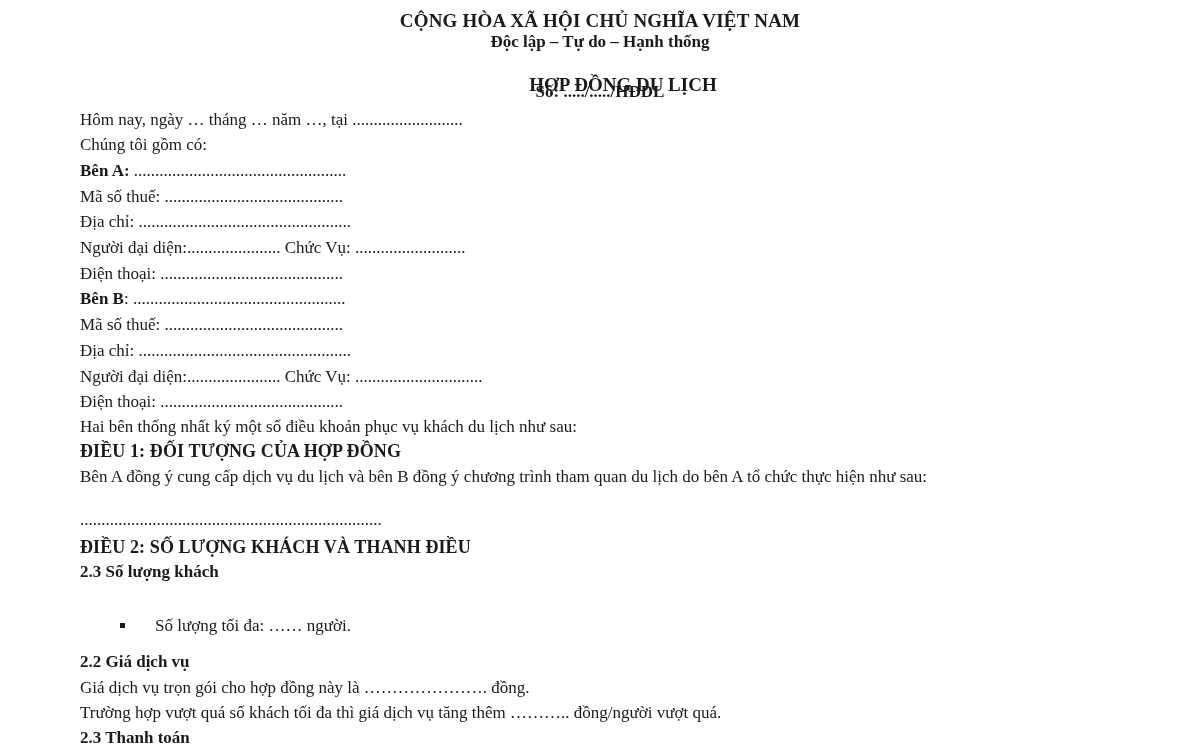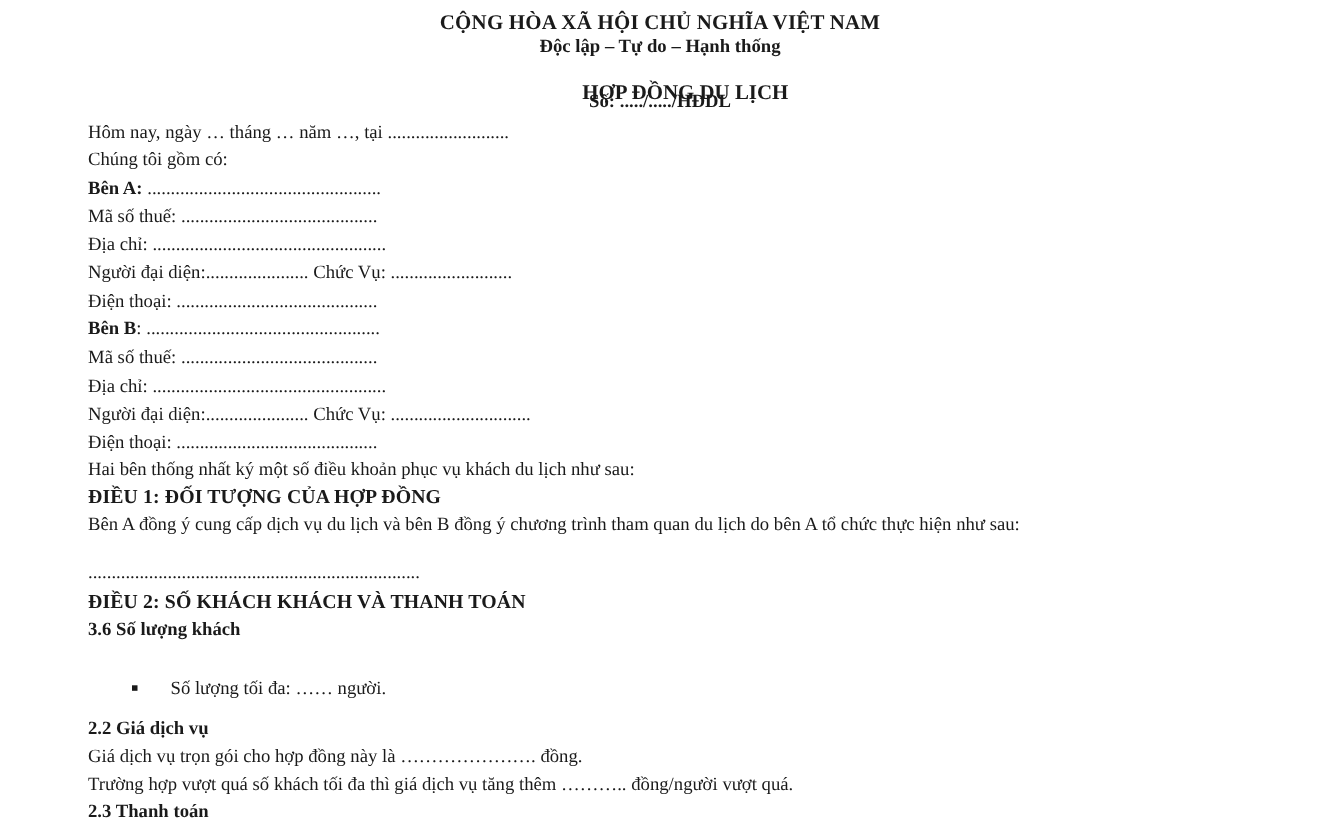--- a/index.html
+++ b/index.html
@@ -105,22 +105,22 @@
   <div class="line" style="top:341px">Địa chỉ: ..................................................</div>
   <div class="line" style="top:367px">Người đại diện:...................... Chức Vụ: ..............................</div>
   <div class="line" style="top:392px">Điện thoại: ...........................................</div>
 
   <div class="line" style="top:417px">Hai bên thống nhất ký một số điều khoản phục vụ khách du lịch như sau:</div>
 
   <div class="line h-article" style="top:441px">ĐIỀU 1: ĐỐI TƯỢNG CỦA HỢP ĐỒNG</div>
   <div class="para" style="top:467px">Bên A đồng ý cung cấp dịch vụ du lịch và bên B đồng ý chương trình tham quan du lịch do bên A tổ chức thực hiện như sau:</div>
   <div class="line" style="top:510px">.......................................................................</div>
 
-  <div class="line h-article" style="top:537px">ĐIỀU 2: SỐ KHÁCH KHÁCH VÀ THANH TOÁN</div>
-  <div class="line h-sub" style="top:562px">3.6 Số lượng khách</div>
+  <div class="line h-article" style="top:537px">ĐIỀU 2: SỐ LƯỢNG KHÁCH VÀ THANH ĐIỀU</div>
+  <div class="line h-sub" style="top:562px">2.3 Số lượng khách</div>
 
   <div class="bullet" style="top:616px">
     <span class="dot"></span><span>Số lượng tối đa: …… người.</span>
   </div>
 
   <div class="line h-sub" style="top:652px">2.2 Giá dịch vụ</div>
   <div class="line" style="top:678px">Giá dịch vụ trọn gói cho hợp đồng này là …………………. đồng.</div>
   <div class="line" style="top:703px">Trường hợp vượt quá số khách tối đa thì giá dịch vụ tăng thêm ……….. đồng/người vượt quá.</div>
   <div class="line h-sub" style="top:728px">2.3 Thanh toán</div>
 

